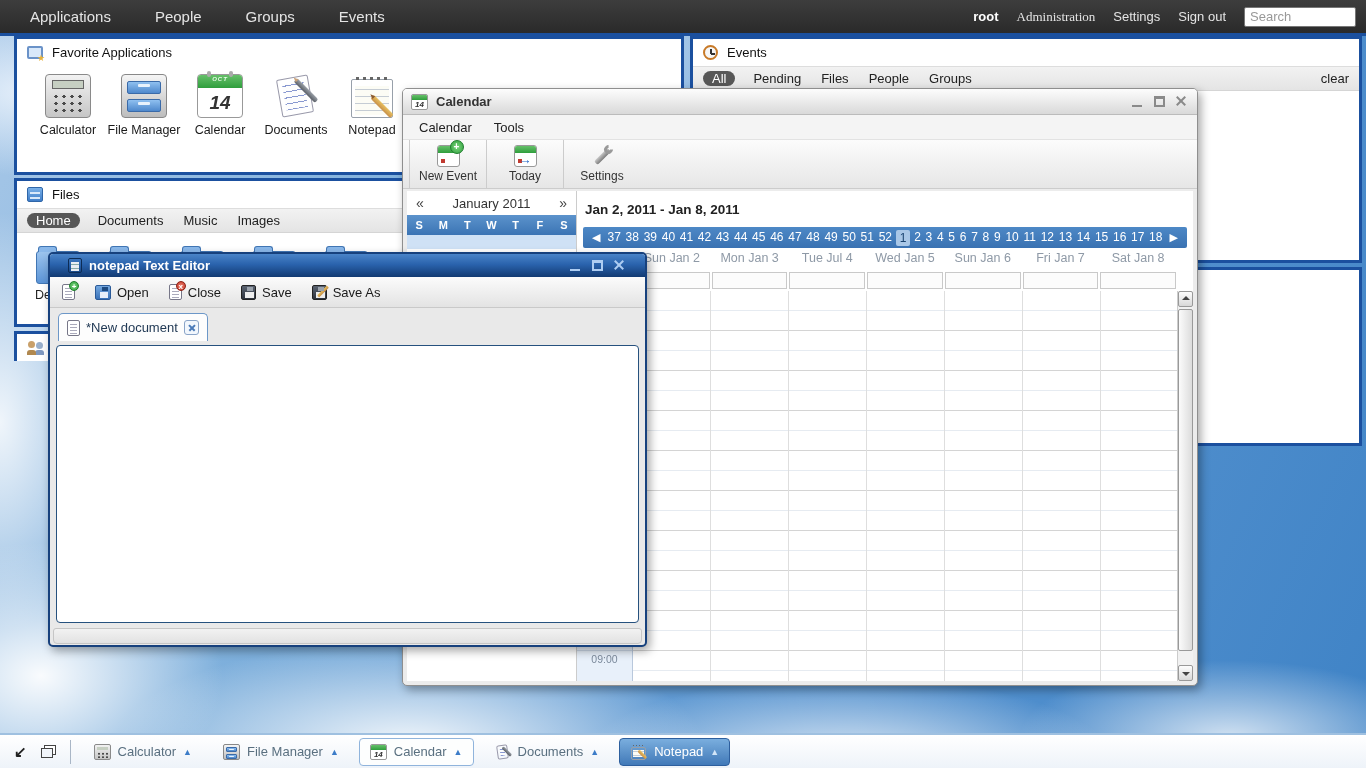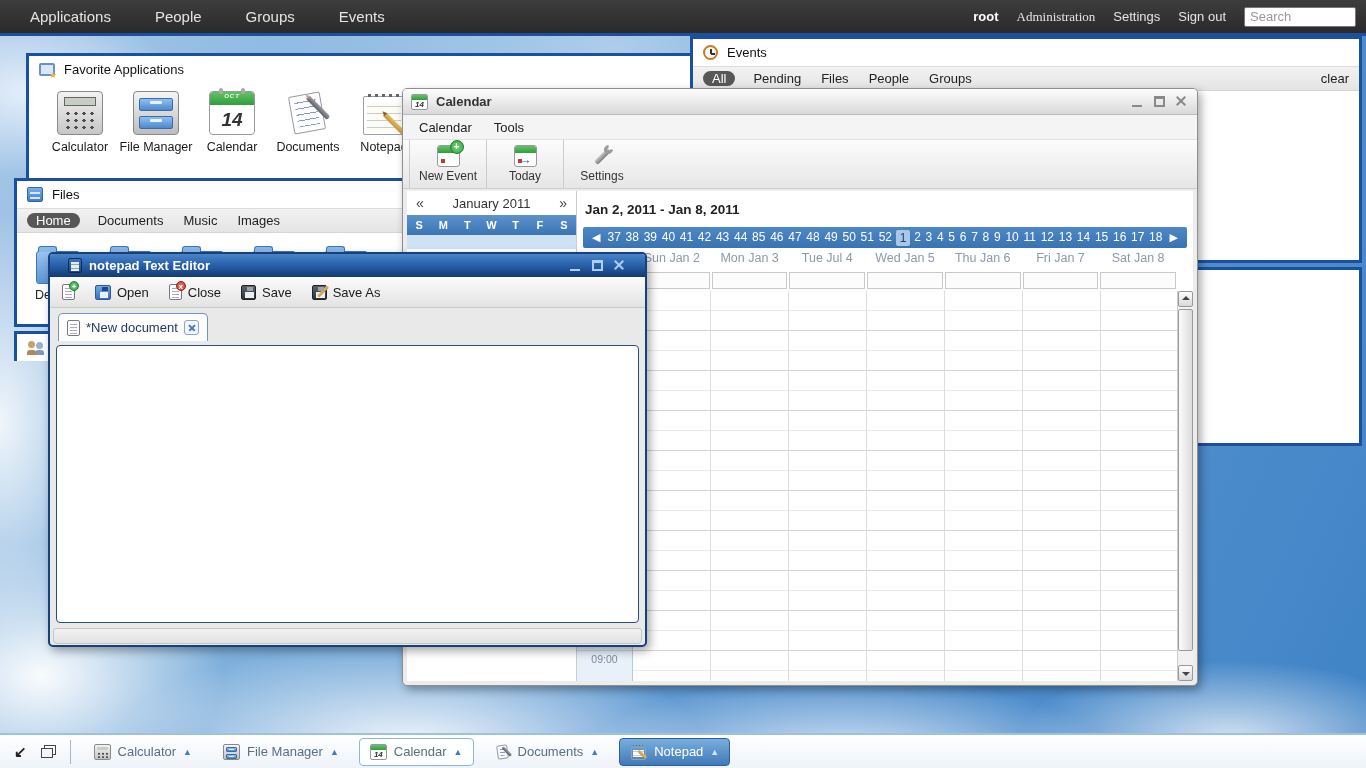--- a/index.html
+++ b/index.html
@@ -35,21 +35,21 @@
 
   
   .panel { position:absolute; background:#fff; border:3px solid #1b509f; z-index:1; }
   .panel-head { display:flex; align-items:center; gap:9px; padding:6px 10px; font-size:13px; color:#111; background:#fff; }
   .tabbar { background:linear-gradient(#f2f2f2,#e4e4e4); padding:3px 10px; display:flex; align-items:center;
     gap:16px; font-size:13px; color:#222; border-top:1px solid #ddd; border-bottom:1px solid #d5d5d5; }
   .tabbar .tab { cursor:pointer; padding:1px 2px; }
   .tabbar .tab.active { background:#575757; color:#fff; border-radius:9px; padding:0 9px; }
   .tabbar .clear { margin-left:auto; cursor:pointer; color:#222; }
 
-  #panel-favorites { left:14px; top:53px; width:670px; height:139px;margin-left:12px; }
+  #panel-favorites { left:14px; top:36px; width:670px; height:139px; }
   .fav-row { display:flex; padding:8px 0 0 13px; }
   .fav-app { width:76px; display:flex; flex-direction:column; align-items:center; cursor:pointer; }
   .fav-label { font-size:12.5px; color:#1a1a1a; text-align:center; line-height:1.15; margin-top:5px; }
 
   #panel-files { left:14px; top:178px; width:670px; height:149px; }
   .folder-row { display:flex; padding:12px 0 0 5px; }
   .folder-item { width:72px; display:flex; flex-direction:column; align-items:center; cursor:pointer; }
   .folder-label { font-size:12.5px; color:#222; margin-top:4px; }
 
   #panel-my { left:14px; top:331px; width:670px; height:30px; }
@@ -469,21 +469,21 @@
           <span style="flex:1;display:flex;justify-content:space-between;padding:0 6px;">
 
           <span class="wk">37</span>
               <span class="wk">38</span>
               <span class="wk">39</span>
               <span class="wk">40</span>
               <span class="wk">41</span>
               <span class="wk">42</span>
               <span class="wk">43</span>
               <span class="wk">44</span>
-              <span class="wk">85</span>
+              <span class="wk">45</span>
               <span class="wk">46</span>
               <span class="wk">47</span>
               <span class="wk">48</span>
               <span class="wk">49</span>
               <span class="wk">50</span>
               <span class="wk">51</span>
               <span class="wk">52</span>
               <span class="wk active">1</span>
               <span class="wk">2</span>
               <span class="wk">3</span>
@@ -504,21 +504,21 @@
               <span class="wk">18</span>
             </span>
           <span class="ws-arrow">▶</span>
         </div>
         <div class="dayheads">
 
         <span>Sun Jan 2</span>
             <span>Mon Jan 3</span>
             <span>Tue Jul 4</span>
             <span>Wed Jan 5</span>
-            <span>Thu Jan 6</span>
+            <span>Sun Jan 6</span>
             <span>Fri Jan 7</span>
             <span>Sat Jan 8</span>
           </div>
         <div class="alldayrow">
 
         <div class="adcell"></div>
             <div class="adcell"></div>
             <div class="adcell"></div>
             <div class="adcell"></div>
             <div class="adcell"></div>

